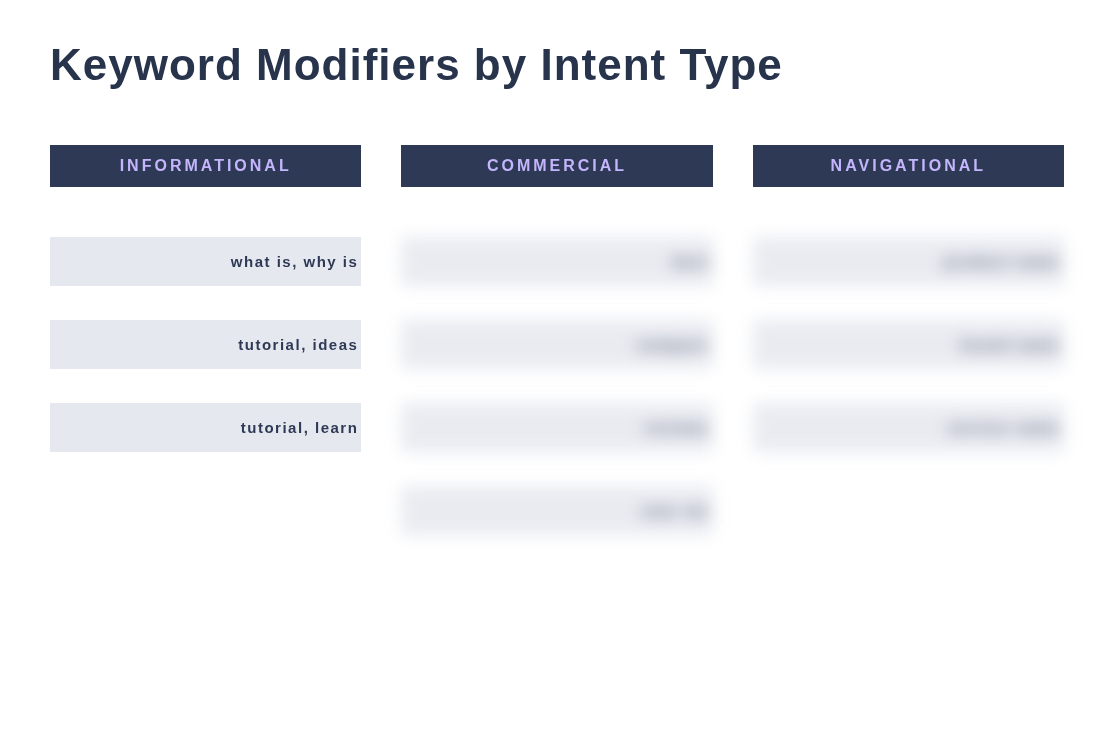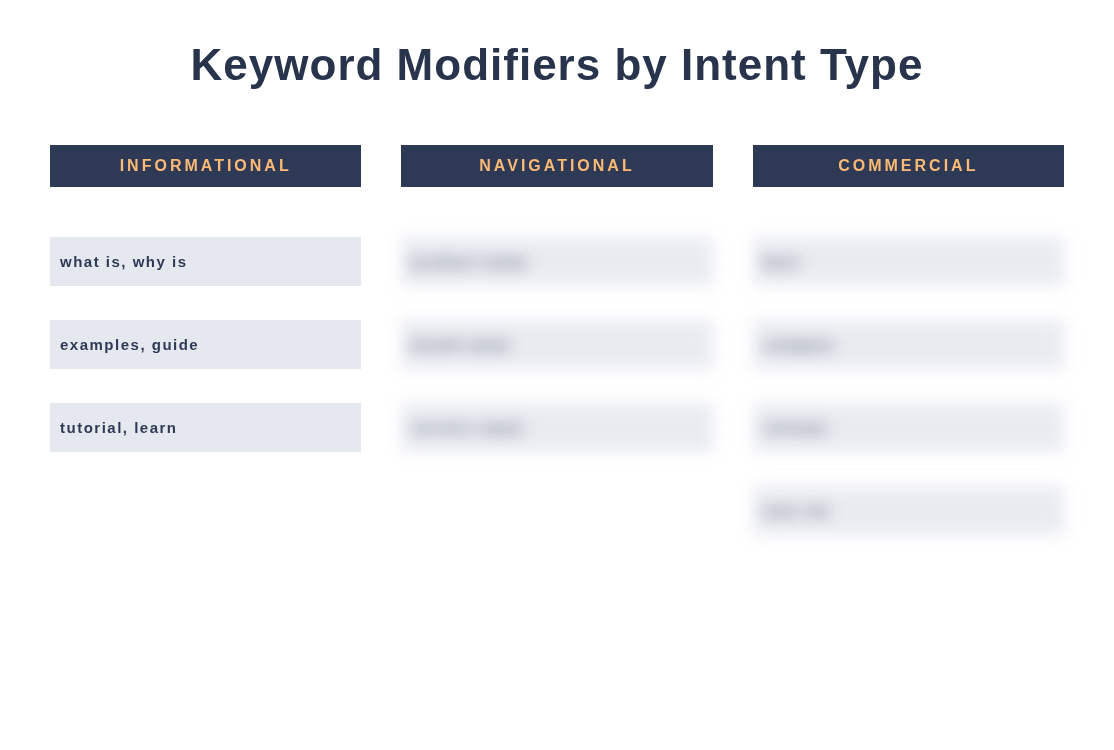--- a/index.html
+++ b/index.html
@@ -12,84 +12,84 @@
       height: 750px;
       background: #ffffff;
       font-family: -apple-system, BlinkMacSystemFont, "Segoe UI", Arial, sans-serif;
       padding: 40px 50px;
     }
     .title {
       color: #28344c;
       font-size: 44px;
       font-weight: 800;
       letter-spacing: 1px;
-      text-align: center;
+      text-align: left;
       margin-bottom: 55px;
     }
     .columns {
       display: flex;
       justify-content: space-between;
       gap: 40px;
     }
     .column {
       display: flex;
       flex-direction: column;
       flex: 1;
       min-width: 0;
     }
     .col-header {
       background: #2e3a55;
-      color: #fdba74;
+      color: #c4b5fd;
       font-weight: 700;
       letter-spacing: 3px;
       text-transform: uppercase;
       font-size: 16px;
       padding: 12px 8px;
       text-align: center;
       margin-bottom: 50px;
       white-space: nowrap;
     }
     .cell {
       background: #e6e8ef;
       color: #2e3a55;
       font-weight: 700;
       letter-spacing: 1.5px;
       font-size: 15px;
-      padding: 16px 10px;
-      text-align: left;
+      padding: 16px 3px;
+      text-align: right;
       margin-bottom: 34px;
     }
     .cell.blurred {
       filter: blur(8px);
       opacity: 0.85;
     }
   </style>
 </head>
 <body>
 
 <h1 class="title">Keyword Modifiers by Intent Type</h1>
 
 <div class="columns">
 
   <div class="column">
     <div class="col-header">INFORMATIONAL</div>
     <div class="cell">what is, why is</div>
-    <div class="cell">examples, guide</div>
+    <div class="cell">tutorial, ideas</div>
     <div class="cell">tutorial, learn</div>
-  </div>
-
-  <div class="column">
-    <div class="col-header">NAVIGATIONAL</div>
-    <div class="cell blurred">product name</div>
-    <div class="cell blurred">brand name</div>
-    <div class="cell blurred">service name</div>
   </div>
 
   <div class="column">
     <div class="col-header">COMMERCIAL</div>
     <div class="cell blurred">best</div>
     <div class="cell blurred">compare</div>
     <div class="cell blurred">reviews</div>
     <div class="cell blurred">near me</div>
   </div>
 
+  <div class="column">
+    <div class="col-header">NAVIGATIONAL</div>
+    <div class="cell blurred">product name</div>
+    <div class="cell blurred">brand name</div>
+    <div class="cell blurred">service name</div>
+  </div>
+
 
 </div>
 
 </body></html>

